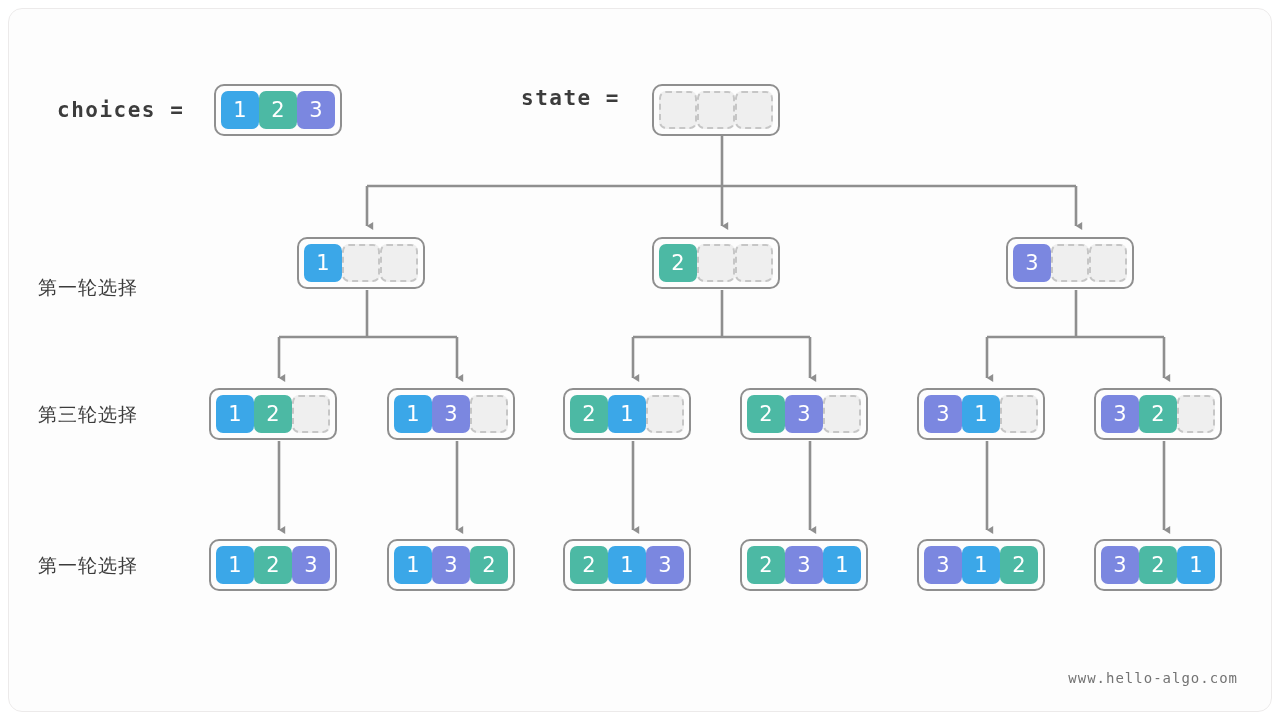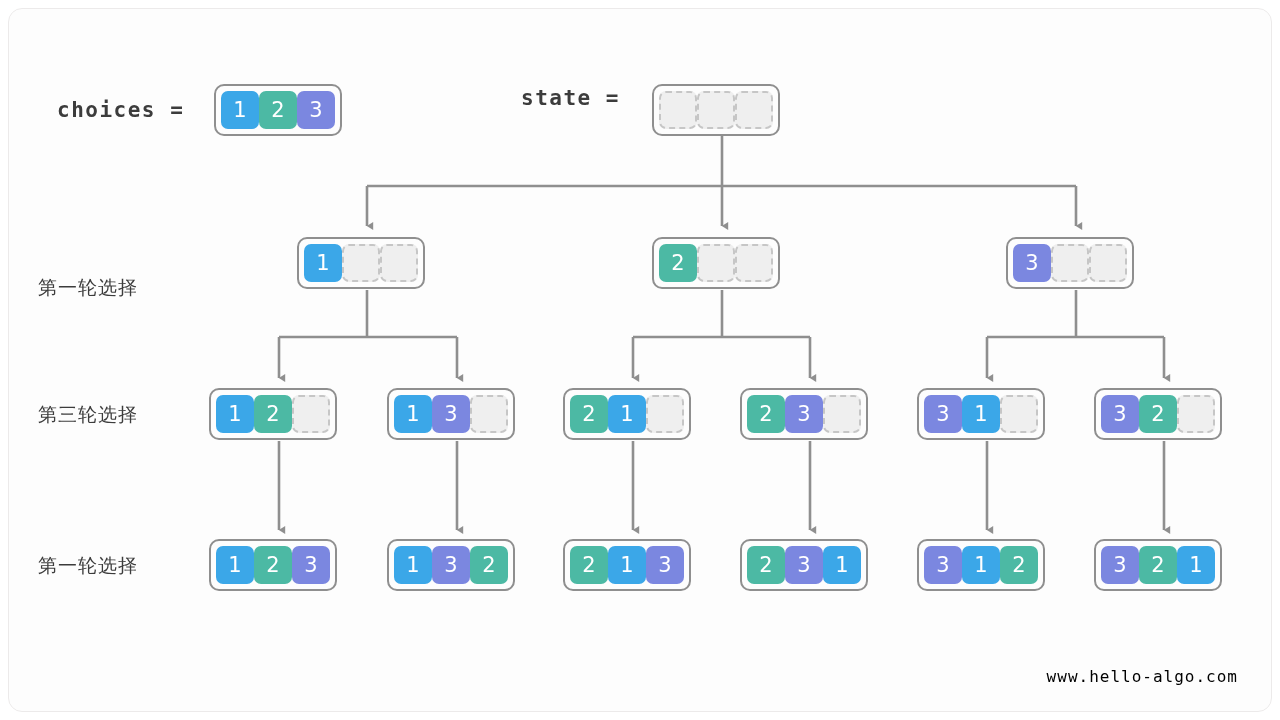--- a/index.html
+++ b/index.html
@@ -82,22 +82,22 @@
   .cell.empty {
     background: #efefef;
     border: 2px dashed #c6c6c6;
     color: transparent;
   }
   .watermark {
     position: absolute;
     right: 42px;
     bottom: 34px;
     font-family: "DejaVu Sans Mono", monospace;
-    font-size: 16px;
-    color: #000000;
+    font-size: 14px;
+    color: #737373;
     letter-spacing: 1px;
   }
 </style>
 </head>
 <body>
 
 <div id="stage">
   <div class="card"></div>
 
   <svg class="wires" viewBox="0 0 1280 720" xmlns="http://www.w3.org/2000/svg">

